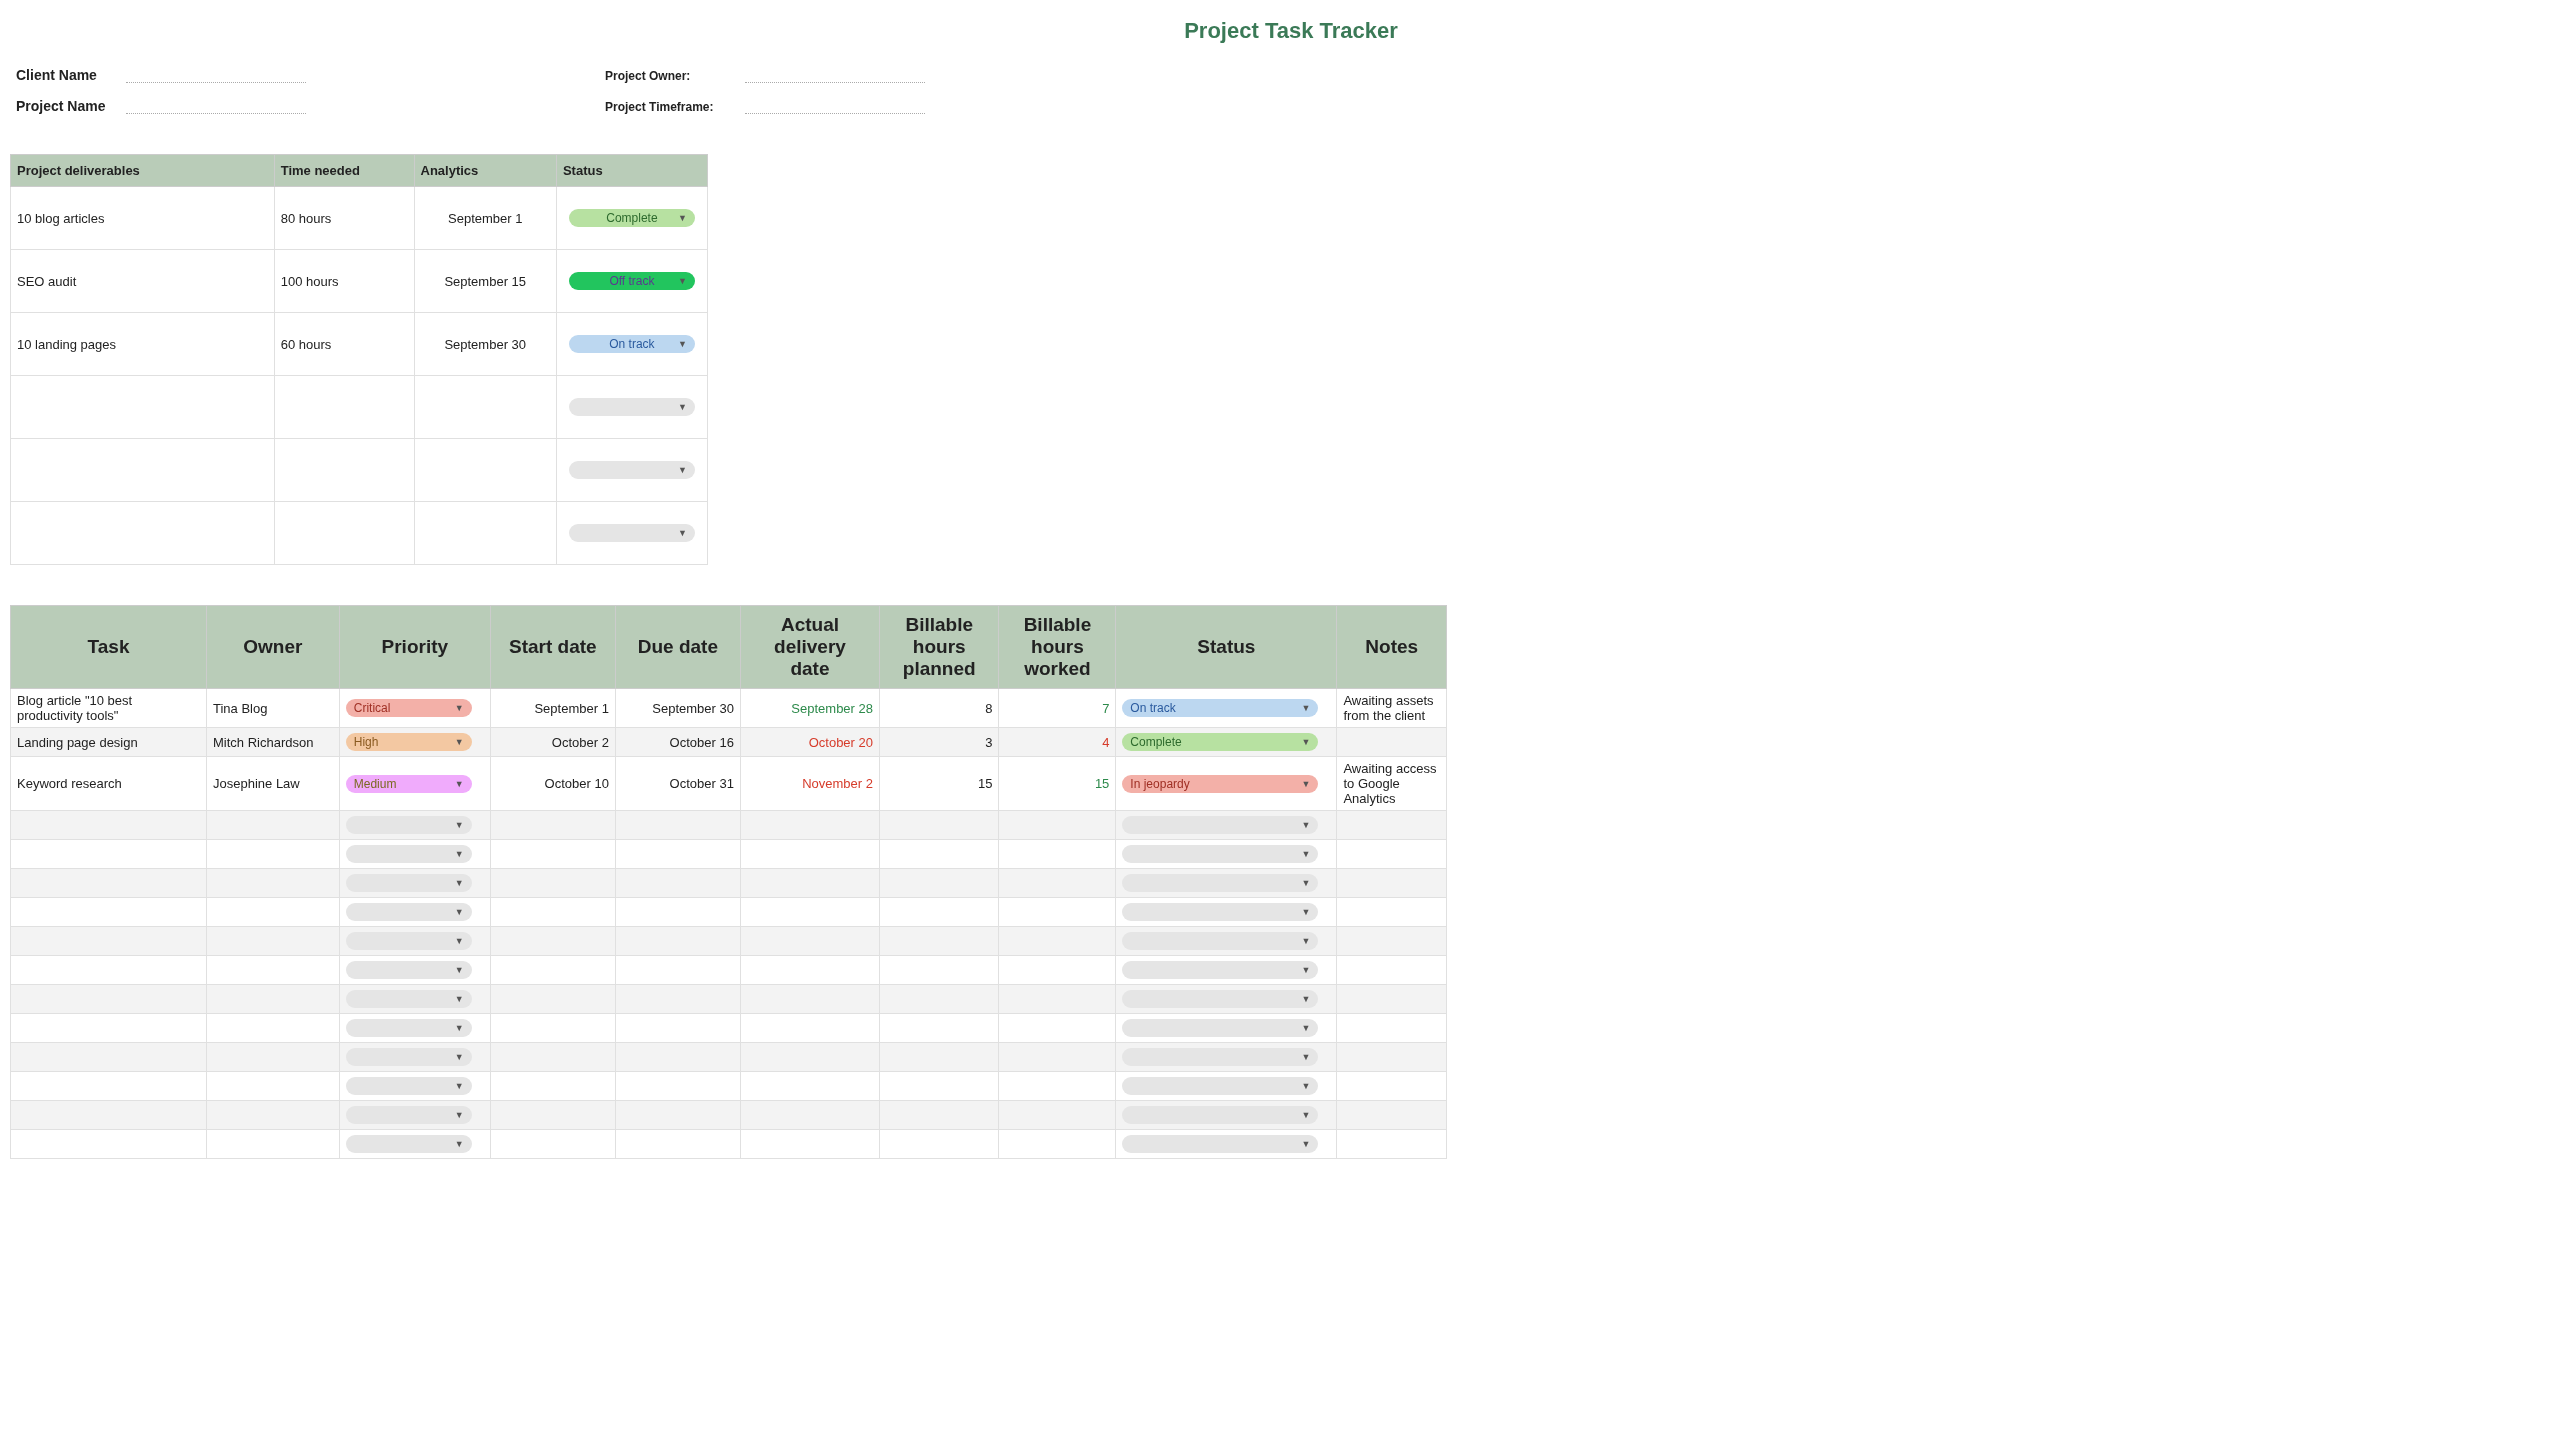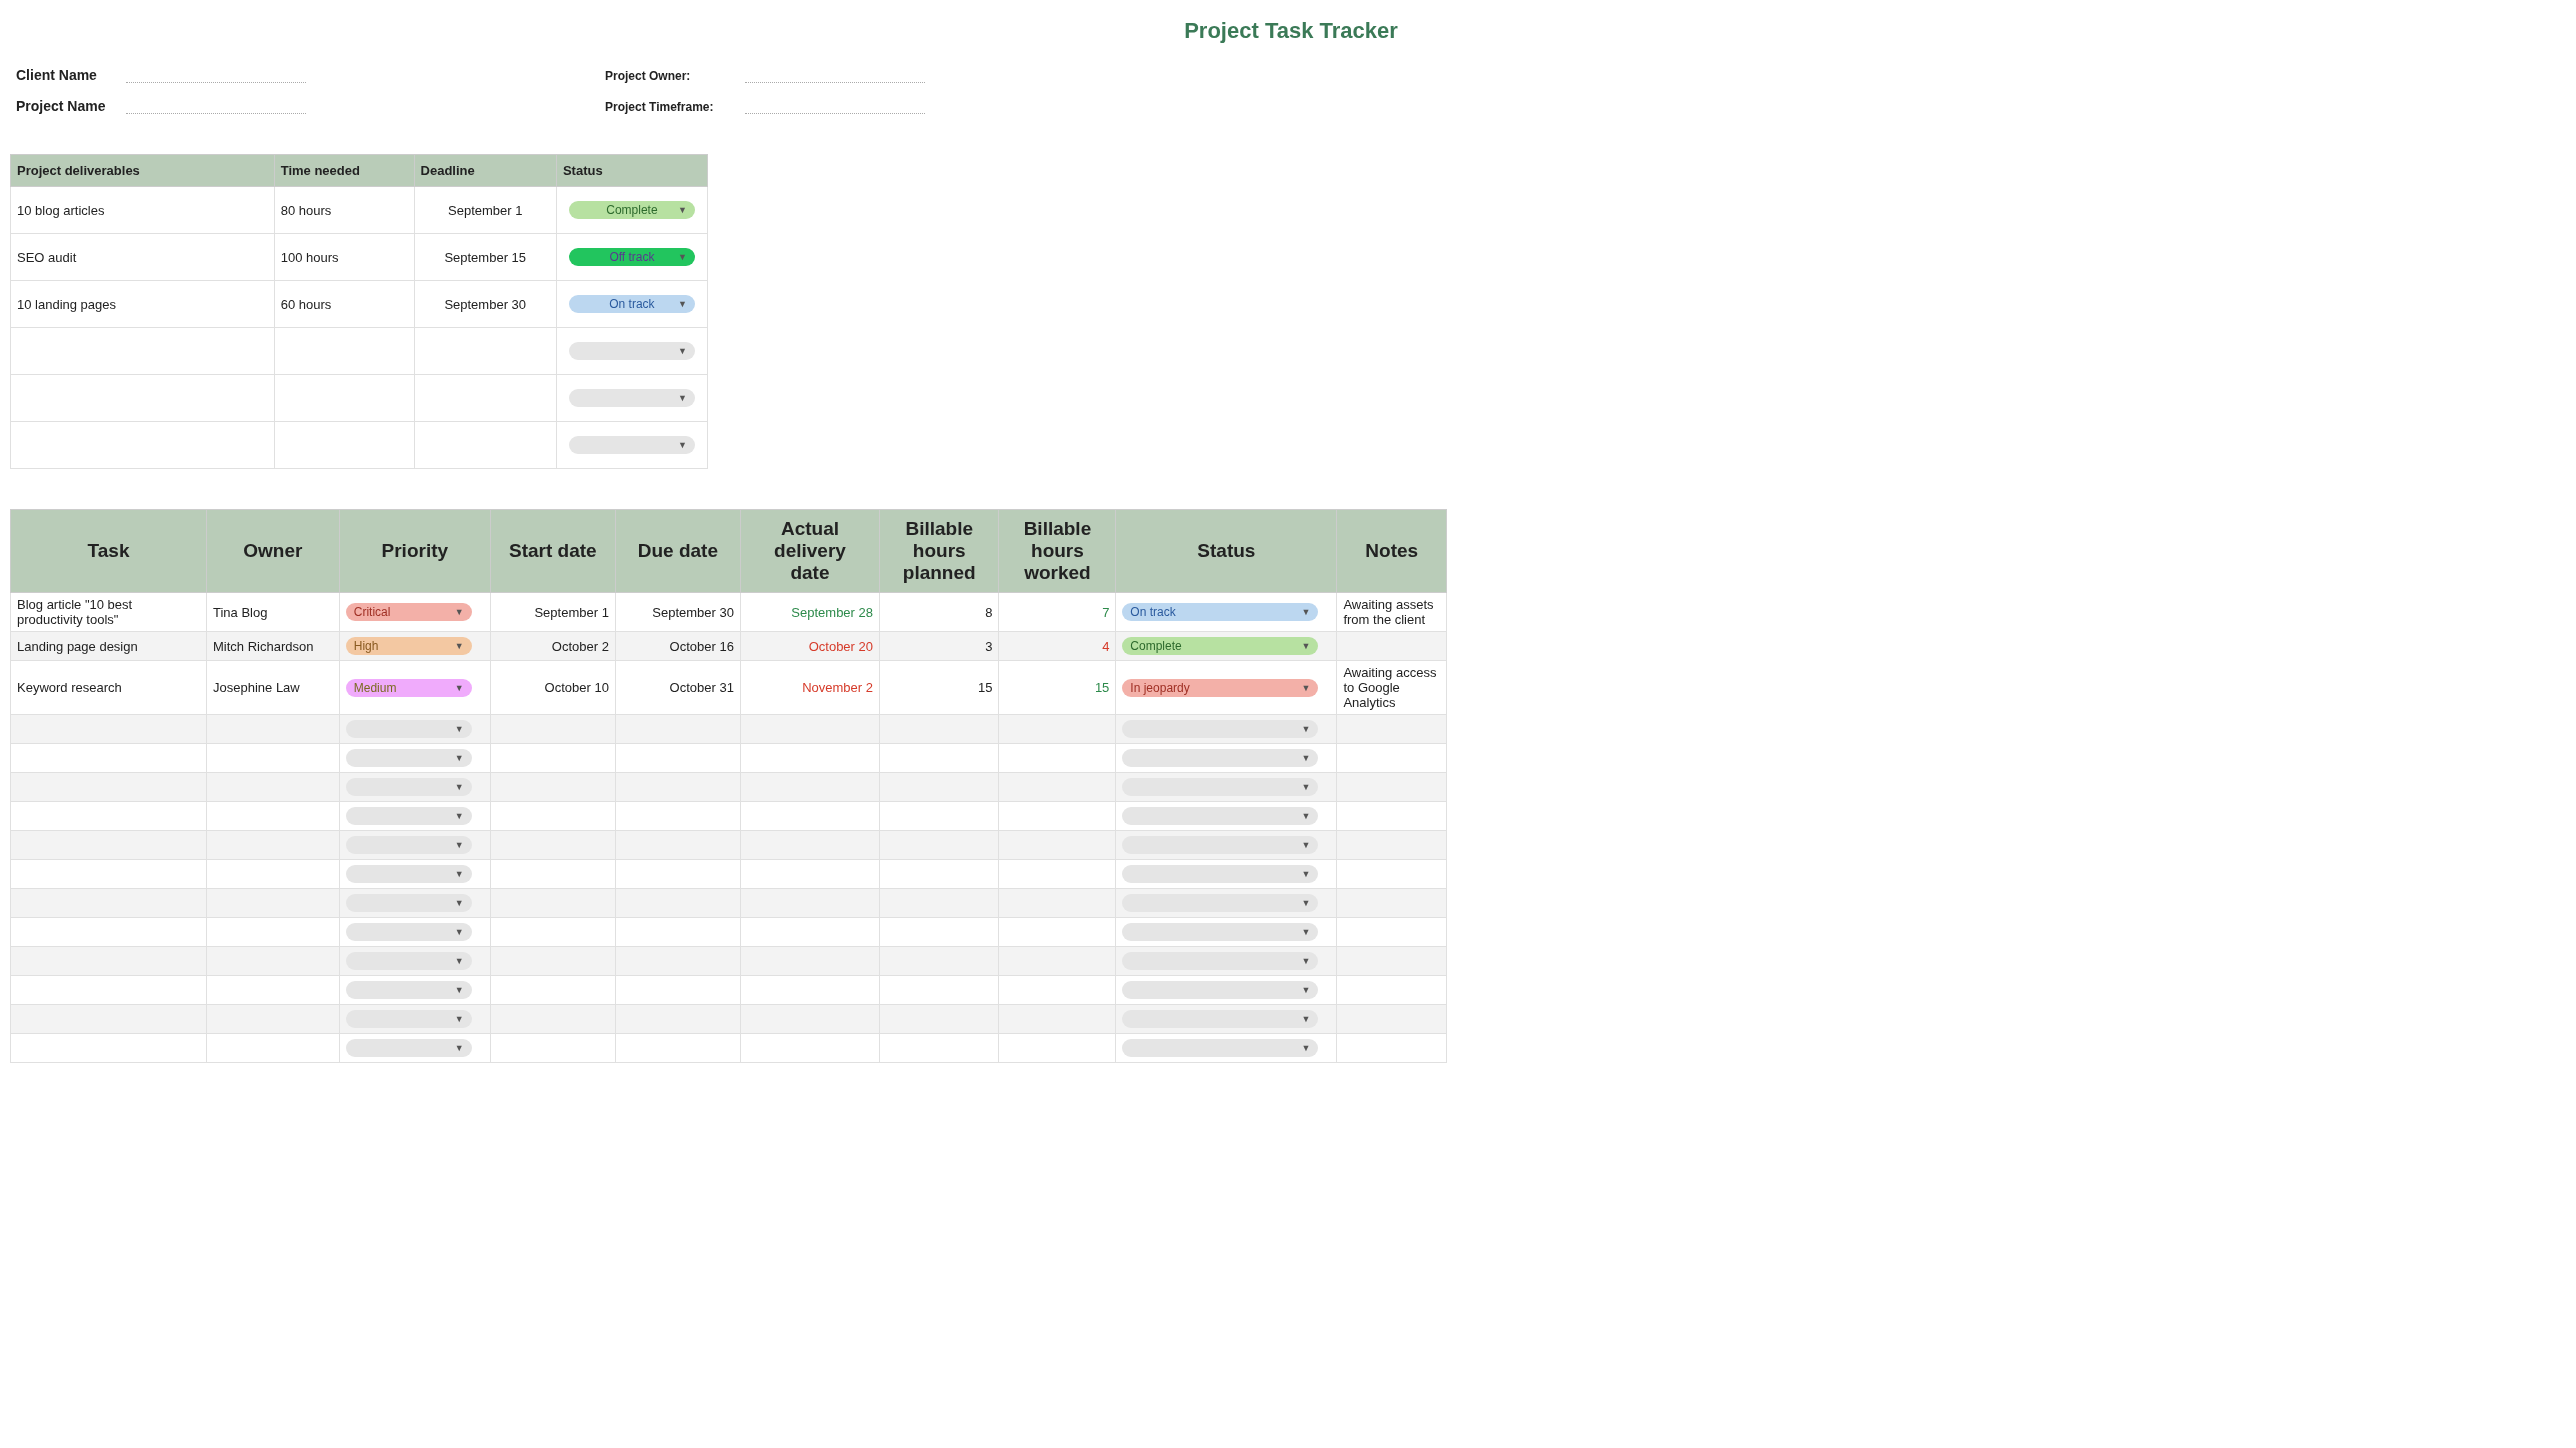--- a/index.html
+++ b/index.html
@@ -58,21 +58,21 @@
   .deliv-table th {
     background: #b9ccb8;
     font-weight: bold;
     font-size: 13px;
     padding: 8px 6px;
     border: 1px solid #ccc;
     text-align: left;
   }
   .deliv-table td {
     border: 1px solid #e0e0e0;
-    padding: 12px 6px;
+    padding: 20px 6px;
     height: 22px;
     font-size: 13px;
   }
   .deliv-table td.c { text-align: center; }
   .pill {
     display: flex;
     align-items: center;
     justify-content: center;
     border-radius: 10px;
     height: 18px;
@@ -172,21 +172,21 @@
       <div class="meta-line"></div>
     </div>
   </div>
 </div>
 
 <table class="deliv-table">
   <thead>
     <tr>
       <th style="width:279px">Project deliverables</th>
       <th style="width:140px">Time needed</th>
-      <th style="width:140px">Deadline</th>
+      <th style="width:140px">Analytics</th>
       <th style="width:140px">Status</th>
     </tr>
   </thead>
   <tbody id="deliv-body">
       <tr>
         <td class="l">10 blog articles</td>
         <td class="l">80 hours</td>
         <td class="c">September 1</td>
         <td class="status-cell">
           <div class="pill-wrap">

